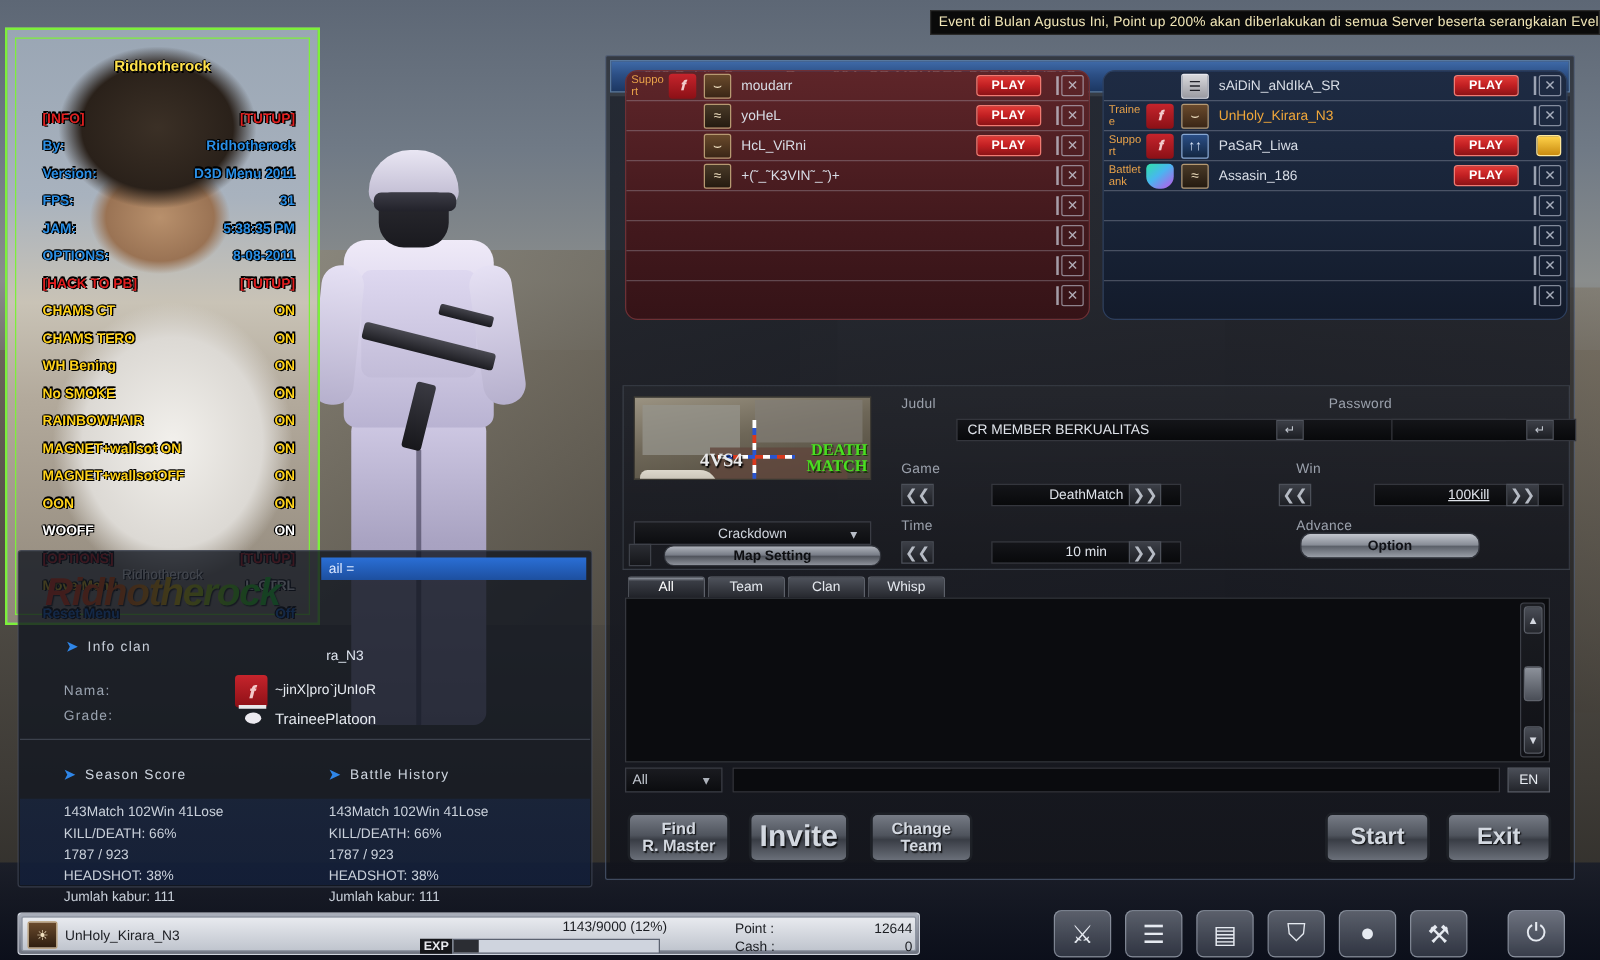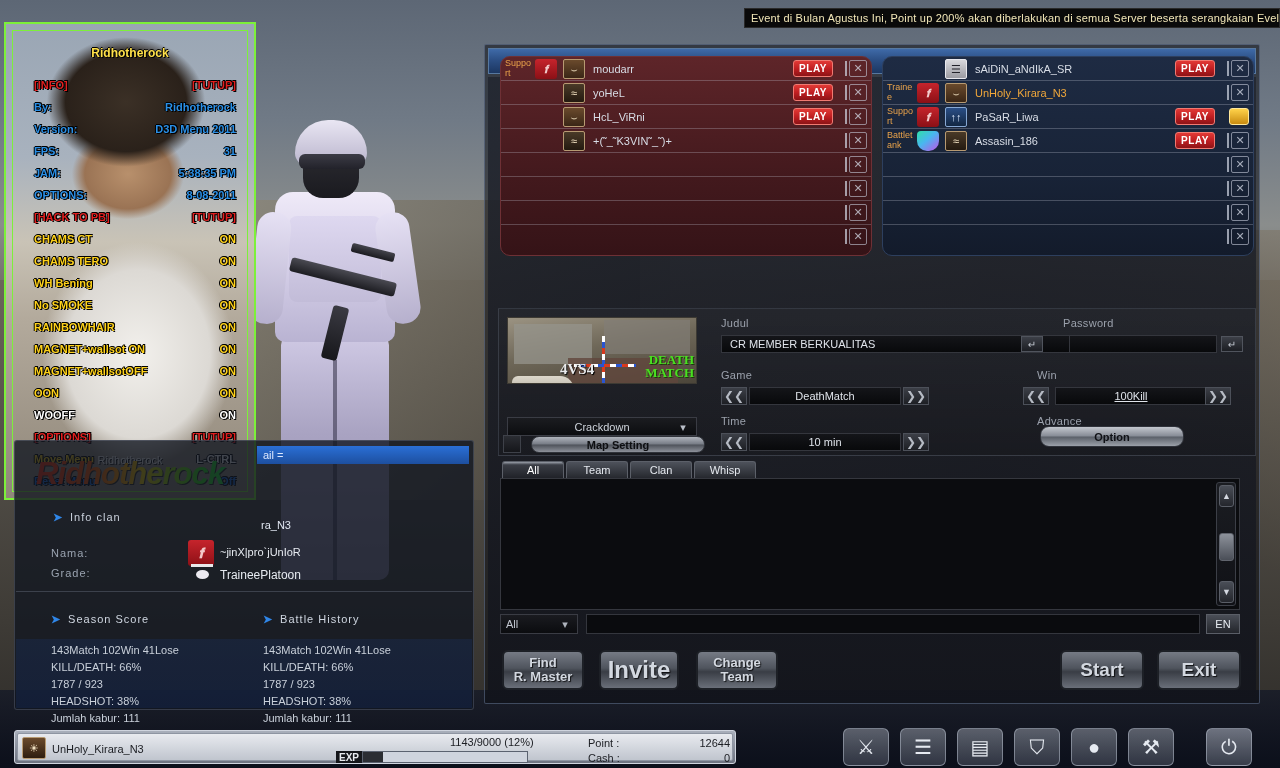--- a/index.html
+++ b/index.html
@@ -74,21 +74,21 @@
       radial-gradient(ellipse 110px 90px at 120px 78px, #3b3026 0%, #2a211a 55%, rgba(42,33,26,0) 72%),
       radial-gradient(ellipse 72px 58px at 122px 150px, #b8906c 0%, #9a7354 60%, rgba(154,115,84,0) 78%),
       radial-gradient(ellipse 120px 140px at 132px 330px, #f2f0ec 0%, #dcd9d4 60%, rgba(220,217,212,0) 80%),
       radial-gradient(ellipse 30px 26px at 140px 318px, #d4383c 0%, #b02a2e 60%, rgba(176,42,46,0) 80%),
       linear-gradient(180deg,#9aa6b4 0%, #a8b2be 28%, #c9c3b6 46%, #b3aa9c 62%, #8f8679 100%);
   }
   .cheat-inner-border { position:absolute; left:6px; top:6px; right:6px; bottom:6px; border:1px solid #7df03a; pointer-events:none; }
   .cheat-title { position:absolute; left:0; right:0; top:22px; text-align:center;
     font-size:12px; color:#ffe14a; text-shadow:1px 1px 0 #000,-1px 0 0 #000,0 -1px 0 #000; font-weight:bold; }
   .cheat-list { position:absolute; left:28px; right:18px; top:55px; }
-  .cheat-row { display:flex; justify-content:space-between; height:22px; align-items:flex-start;
+  .cheat-row { display:flex; justify-content:space-between; height:22px; align-items:flex-end;
     font-size:11px; font-weight:bold; text-shadow:1px 1px 0 #000,-1px 0 0 #000,0 -1px 0 #000,1px -1px 0 #000; }
   .c-red { color:#e11f1f; }
   .c-cyan { color:#2a8fe6; }
   .c-yellow { color:#ffd21a; }
   .c-white { color:#ffffff; }
   .c-blue { color:#1b6fe0; }
   .nick-big { position:absolute; left:0; right:0; top:432px; text-align:center;
     font-size:31px; font-weight:bold; font-style:italic;
     background:linear-gradient(90deg,#ff1a1a 0%,#ff5a00 35%,#f7d400 55%,#35e81b 78%,#0ef06a 100%);
     -webkit-background-clip:text; background-clip:text; color:transparent;
@@ -152,21 +152,21 @@
   .slot-clan.shield { background:linear-gradient(140deg,#2fe0a8,#49b6f0 45%,#c452e8 100%);
     border-radius:4px 4px 10px 10px; }
   .slot-rank { position:absolute; left:62px; top:2px; width:22px; height:20px;
     background:linear-gradient(180deg,#6a4a2c,#3a2616); border:1px solid #b79a72; border-radius:2px;
     display:flex; align-items:center; justify-content:center; font-size:11px; color:#f0e0c0; }
   .slot-rank.blue { background:linear-gradient(180deg,#2a4e86,#132742); border-color:#87a8d4; color:#dbe8fb; }
   .slot-rank.grey { background:linear-gradient(180deg,#d8d8dc,#9b9ba2); border-color:#e8e8ee; color:#22222a; }
   .slot-rank.dark { background:linear-gradient(180deg,#4a3a28,#241a10); }
   .slot-name { position:absolute; left:92px; font-size:11px; color:#d8dde6; }
   .slot-name.me { color:#f0a73a; }
-  .slot-play { position:absolute; right:38px; top:3px; width:40px; height:17px;
+  .slot-play { position:absolute; right:38px; top:3px; width:52px; height:17px;
     background:linear-gradient(180deg,#e23a36 0%,#c11f22 50%,#8d1316 100%);
     border:1px solid #f07a72; border-radius:3px; color:#fff; font-size:10px; font-weight:bold;
     display:flex; align-items:center; justify-content:center; letter-spacing:.5px; }
   .slot-x { position:absolute; right:4px; top:3px; width:18px; height:17px;
     border:1px solid rgba(200,205,220,.6); color:rgba(215,220,232,.75); font-size:11px;
     display:flex; align-items:center; justify-content:center; border-radius:2px; }
   .slot-x-pre { position:absolute; right:24px; top:4px; width:2px; height:15px; background:rgba(210,215,228,.7); }
   .slot-gold { position:absolute; right:4px; top:3px; width:20px; height:17px;
     background:linear-gradient(180deg,#ffd24a,#c98b10); border:1px solid #ffe79a; border-radius:3px; }
 
@@ -198,21 +198,21 @@
   .map-setting-btn { position:absolute; left:32px; top:127px; width:174px; height:17px;
     background:linear-gradient(180deg,#b0b4bc 0%,#767b85 48%,#4e525a 52%,#8d919a 100%);
     border:1px solid #30333a; border-radius:8px; color:#0d0e11; font-size:11px; font-weight:bold;
     display:flex; align-items:center; justify-content:center; }
   .map-check { position:absolute; left:4px; top:126px; width:18px; height:18px;
     background:linear-gradient(180deg,#2b2d33,#15161a); border:1px solid #3e4149; }
 
   .fld-label { position:absolute; font-size:11px; color:#9ba1ac; letter-spacing:.3px; }
   .fld-box { position:absolute; height:18px; background:linear-gradient(180deg,#141519,#08090b);
     border:1px solid #34363d; display:flex; align-items:center; justify-content:center;
-    color:#dfe3ea; font-size:11px; }
+    color:#dfe3ea; font-size:11px;margin-left:44px; }
   .spin-l, .spin-r { position:absolute; width:26px; height:18px; color:#b6bbc4; font-size:12px;
     display:flex; align-items:center; justify-content:center;
     background:linear-gradient(180deg,#3c3f47,#1d1f24); border:1px solid #4c5059; }
   .pw-btn { position:absolute; width:22px; height:16px; background:linear-gradient(180deg,#3c3f47,#1c1e23);
     border:1px solid #50545d; color:#c4c9d2; font-size:10px; display:flex; align-items:center; justify-content:center; }
   .option-btn { position:absolute; left:1040px; top:426px; width:144px; height:21px;
     background:linear-gradient(180deg,#c3c7ce 0%,#868b95 48%,#5a5f68 52%,#9ba0a9 100%);
     border:1px solid #2f323a; border-radius:9px; color:#101116; font-size:11px; font-weight:bold;
     display:flex; align-items:center; justify-content:center; }
 

